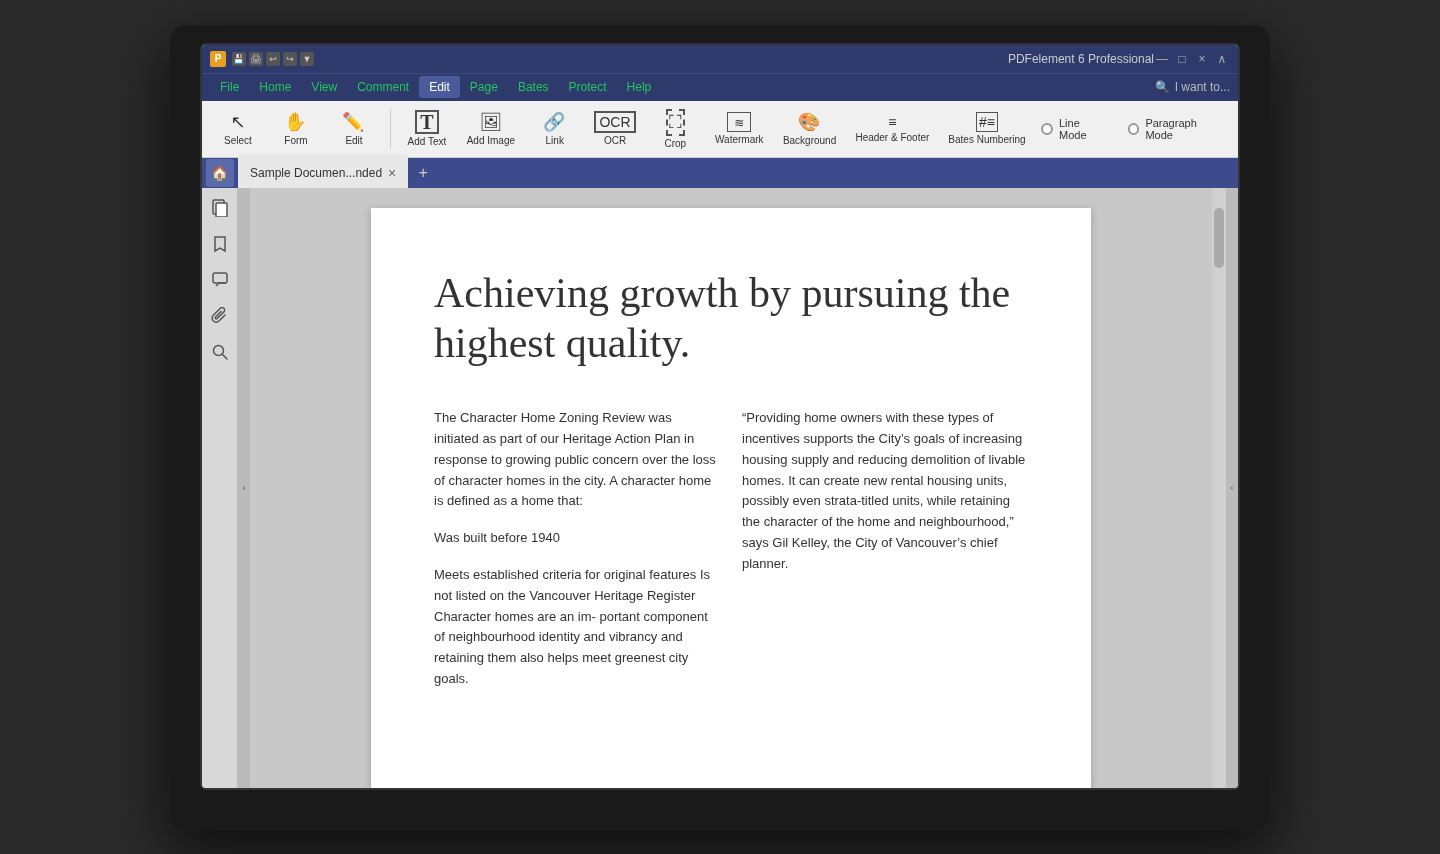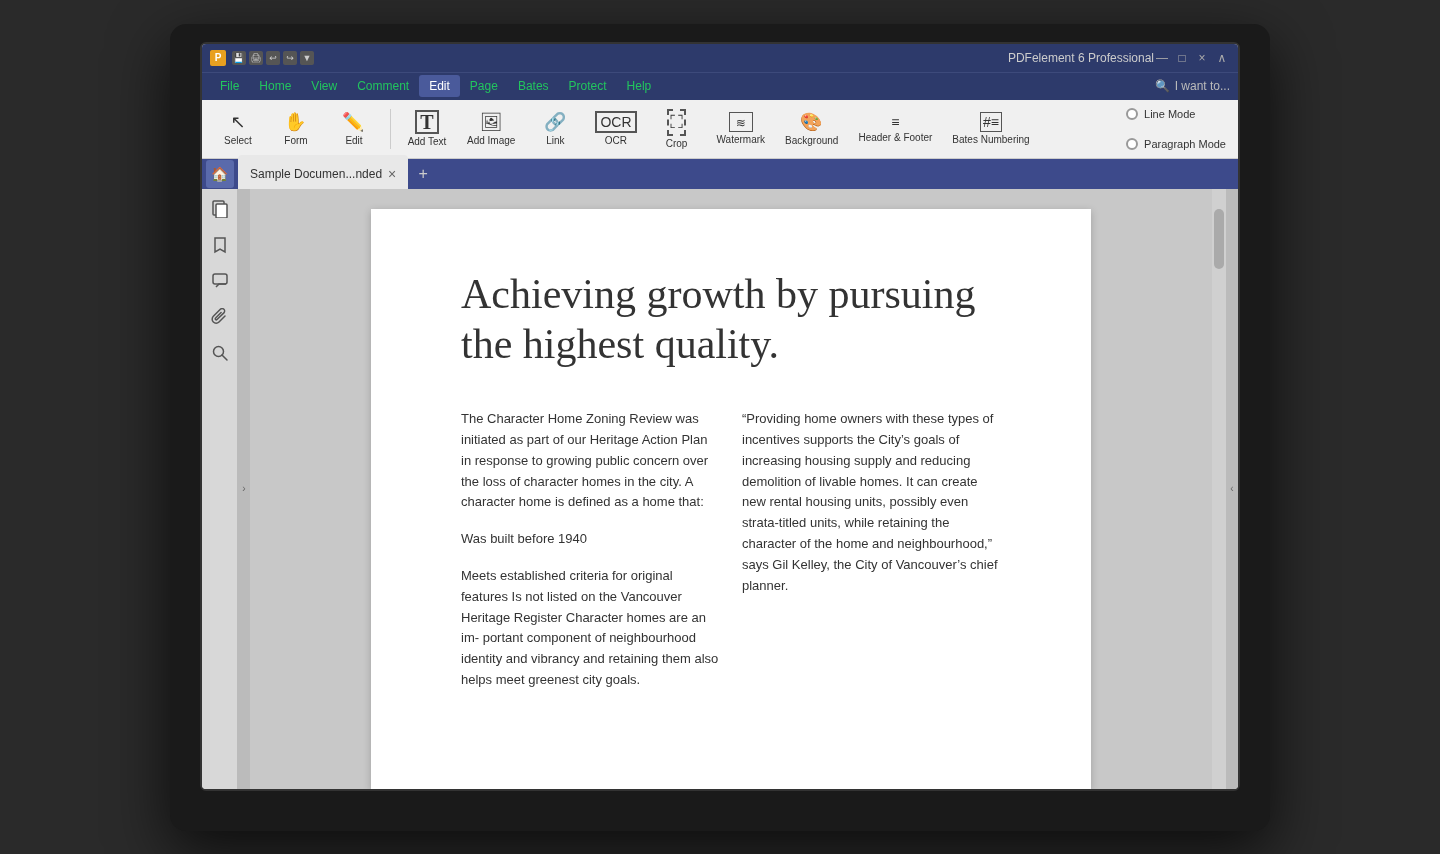--- a/index.html
+++ b/index.html
@@ -177,23 +177,24 @@
     .toolbar-divider {
       width: 1px;
       height: 40px;
       background: #ccc;
       margin: 0 4px;
     }
 
     .toolbar-right {
       margin-left: auto;
       display: flex;
-      flex-direction: column;
+      flex-direction: row;
       gap: 18px;
       padding: 4px;
+      align-items: center;
     }
 
     .radio-option {
       display: flex;
       align-items: center;
       gap: 6px;
       font-size: 11px;
       color: #333;
     }
 
@@ -308,21 +309,21 @@
       font-size: 10px;
       color: #666;
     }
 
     .doc-page {
       width: 720px;
       min-height: 580px;
       background: white;
       margin: 20px auto;
       box-shadow: 0 2px 8px rgba(0,0,0,0.2);
-      padding: 60px 90px;
+      padding: 60px 63px;
       position: relative;
     }
 
     .doc-title {
       font-size: 42px;
       font-weight: 300;
       color: #333;
       line-height: 1.2;
       margin-bottom: 40px;
       font-family: Georgia, serif;

